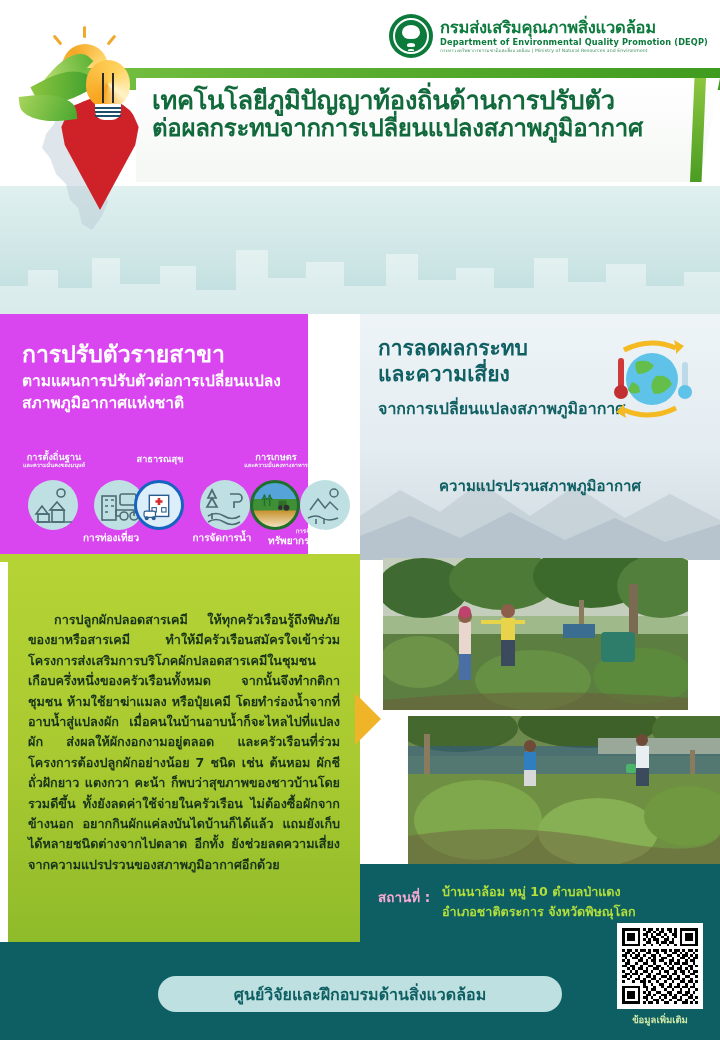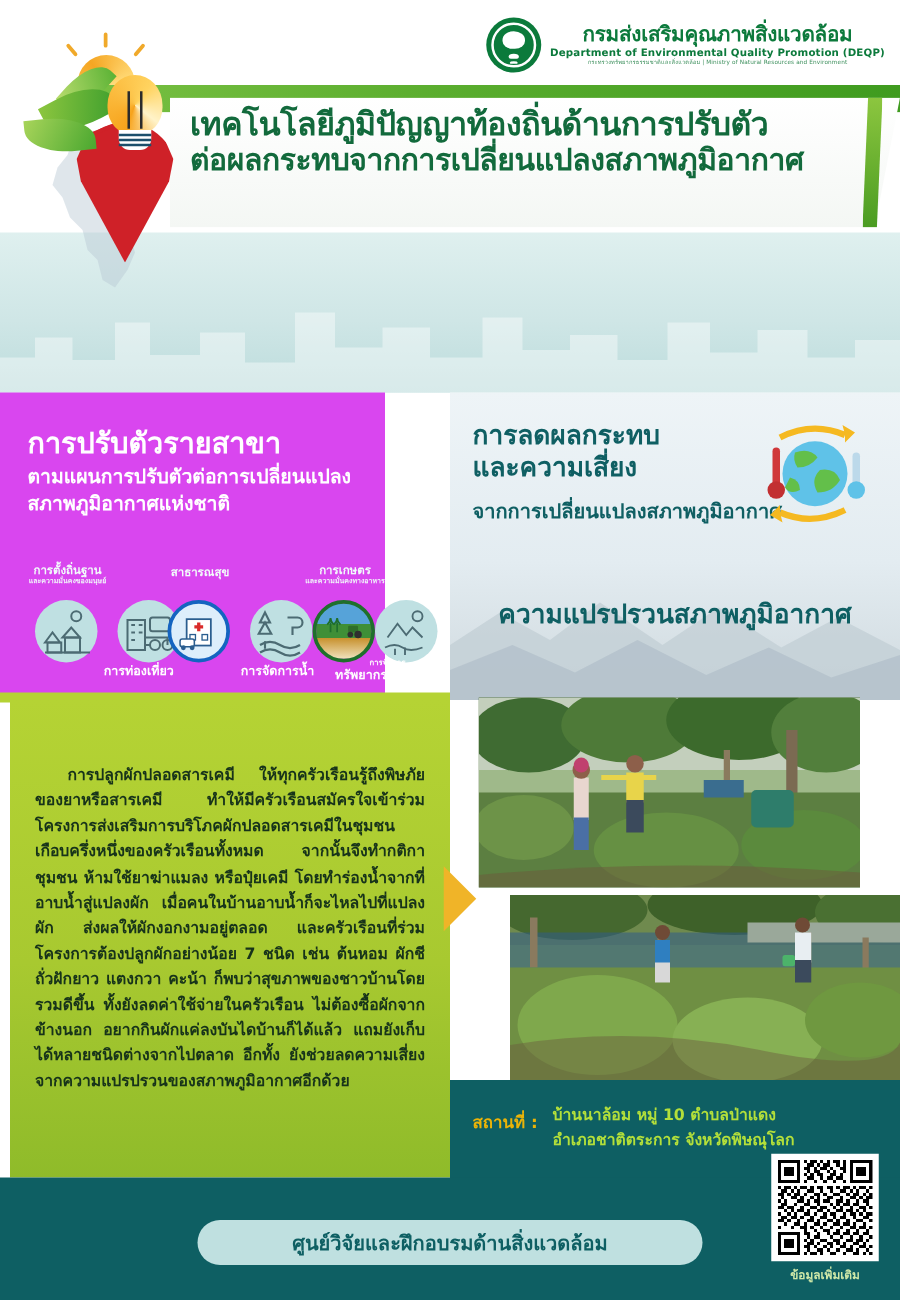--- a/index.html
+++ b/index.html
@@ -31,21 +31,21 @@
     clip-path: polygon(28% 0%, 100% 0%, 72% 100%, 0% 100%);
   }
   .hdr-title {
     position:absolute; left:152px; top:86px; width:540px;
     color:#126a3c; font-weight:bold; font-size:25.5px; line-height:1.13;
     letter-spacing:-.3px; text-shadow:0 1px 0 rgba(255,255,255,.7);
   }
   .hdr-title .l2 { font-size:24px; }
 
   
-  .deqp { position:absolute; right:12px; top:14px; display:flex; align-items:center; gap:7px;text-align:center; }
+  .deqp { position:absolute; right:12px; top:14px; display:flex; align-items:center; gap:7px; }
   .deqp-mark { width:44px; height:44px; border-radius:50%; background:#0b7a3b; position:relative; flex:none; }
   .deqp-mark::before{ content:""; position:absolute; inset:4px; border:2px solid #fff; border-radius:50%; }
   .deqp-mark::after{
     content:""; position:absolute; left:13px; top:11px; width:18px; height:14px; border-radius:50% 50% 45% 45%;
     background:#fff;
     box-shadow: 0 13px 0 -5px #fff, 0 18px 0 -6px #fff;
   }
   .deqp-txt { line-height:1.12; }
   .deqp-th { color:#0c7a3c; font-size:16.5px; font-weight:bold; letter-spacing:-.2px; }
   .deqp-en { color:#0c7a3c; font-size:8.2px; font-weight:bold; letter-spacing:.15px; }
@@ -86,21 +86,21 @@
   .panel-left { position:absolute; left:0; top:314px; width:308px; height:246px; background:#d946ef; overflow:hidden; }
   .panel-right{ position:absolute; left:360px; top:314px; width:360px; height:246px;
                 background: linear-gradient(180deg,#eef4f7 0%,#e3ecf1 55%,#cfd9de 100%); overflow:hidden; }
 
   .pl-h1 { position:absolute; left:22px; top:22px; font-size:23px; font-weight:bold; color:#ffffff; }
   .pl-h2 { position:absolute; left:22px; top:56px; width:330px; font-size:15.5px; font-weight:bold;
            color:#ffffff; line-height:1.45; }
 
   .pr-h1 { position:absolute; left:18px; top:22px; font-size:21px; font-weight:bold; color:#0f5f63; line-height:1.22; }
   .pr-h2 { position:absolute; left:18px; top:82px; width:300px; font-size:16px; font-weight:bold; color:#0f5f63; }
-  .pr-var{ position:absolute; left:0; top:160px; width:360px; text-align:center; font-size:21px;
+  .pr-var{ position:absolute; left:0; top:160px; width:360px; text-align:center; font-size:15px;
            font-weight:bold; color:#0e5f63; }
   .mountains { position:absolute; left:0; bottom:0; width:360px; height:110px; }
 
   .globe-icon { position:absolute; right:22px; top:22px; width:96px; height:86px; }
 
   
   .sectors { position:absolute; left:0; top:452px; width:360px; height:108px;padding-left:10px; }
   .sec-top-label { position:absolute; text-align:center; color:#f2fbfb; font-weight:bold; line-height:1.08; }
   .sec-top-label .big { font-size:9.2px; display:block; }
   .sec-top-label .sml { font-size:5.6px; display:block; opacity:.95; }
@@ -122,21 +122,21 @@
                 border-top:26px solid transparent; border-bottom:26px solid transparent;
                 border-left:26px solid #f0b428; }
 
   
   .photo { position:absolute; overflow:hidden; background:#4b6b3a; }
   .photo1 { left:383px; top:558px; width:305px; height:152px; }
   .photo2 { left:408px; top:716px; width:312px; height:148px; }
 
   
   .locstrip { position:absolute; left:360px; top:864px; width:360px; height:96px; background:#0e5f63; }
-  .loc-label { position:absolute; left:18px; top:22px; font-size:13.5px; font-weight:bold; color:#eab308; }
+  .loc-label { position:absolute; left:18px; top:22px; font-size:13.5px; font-weight:bold; color:#f9a8d4; }
   .loc-val { position:absolute; left:82px; top:18px; width:200px; font-size:12.6px; line-height:1.55;
              color:#b3df3a; font-weight:bold; }
 
   
   .bottomband { position:absolute; left:0; top:942px; width:720px; height:98px; background:#0e5f63; }
   .footer-pill { position:absolute; left:158px; top:976px; width:404px; height:36px; border-radius:18px;
                  background:#bfe0e0; display:flex; align-items:center; justify-content:center;
                  font-size:16px; font-weight:bold; color:#0e5f63; }
   .qr-box { position:absolute; left:617px; top:923px; width:86px; height:86px; background:#ffffff; padding:5px; }
   .qr-img { width:100%; height:100%; }

